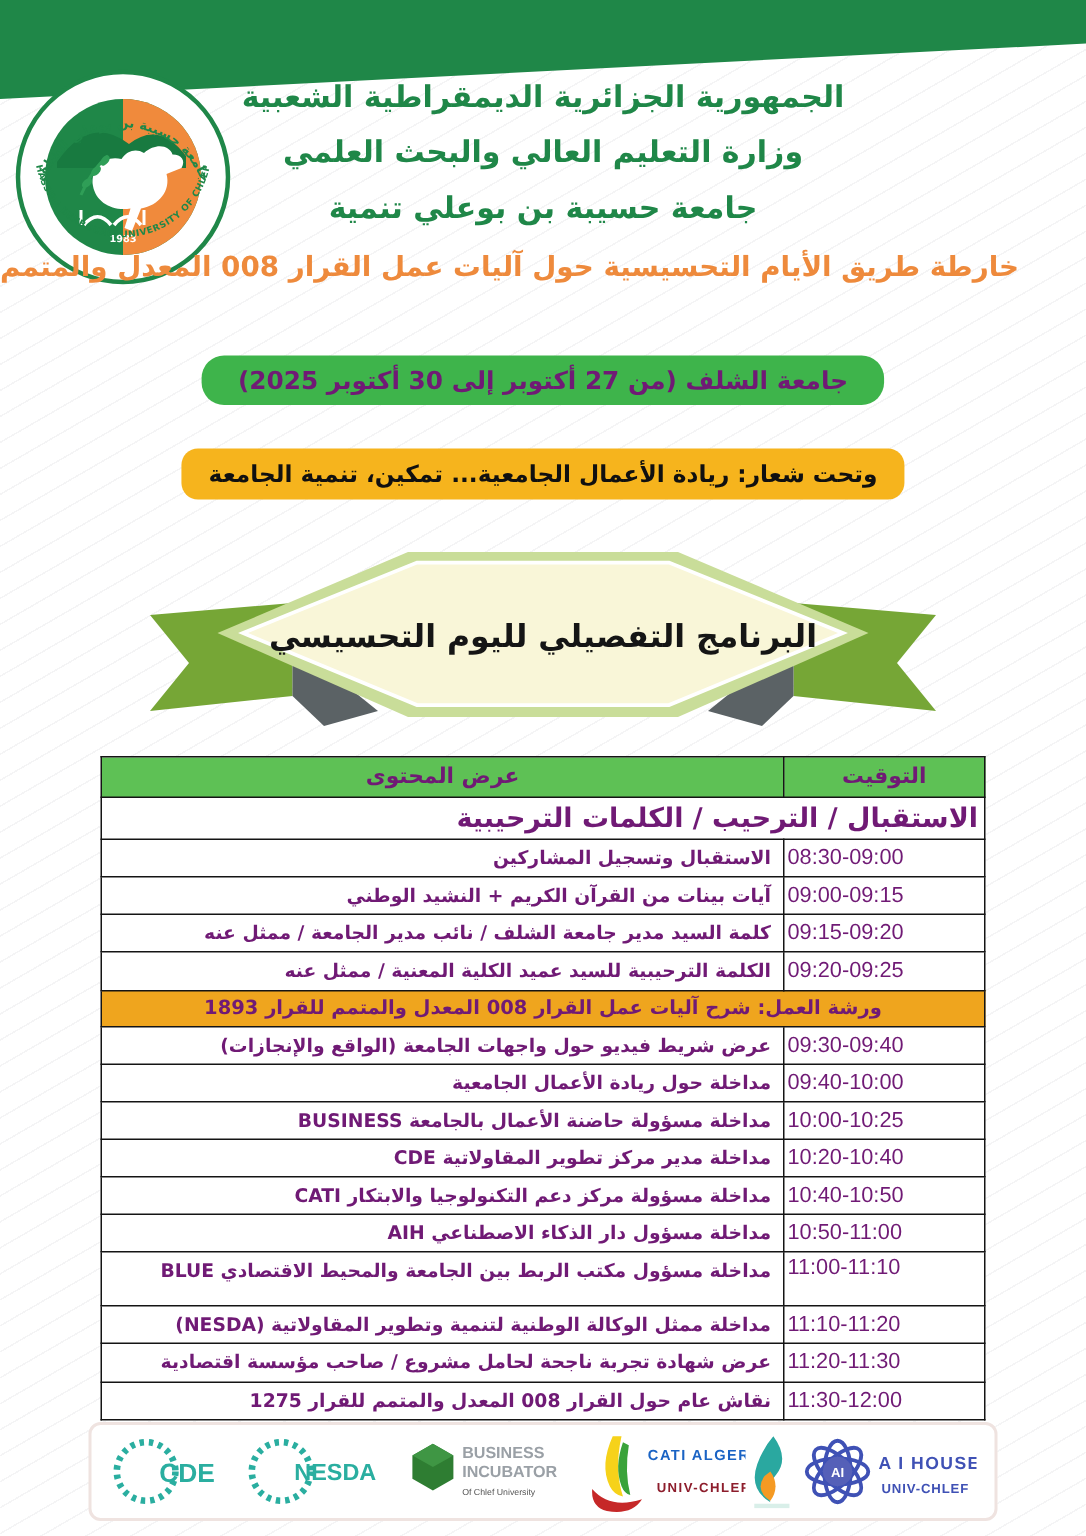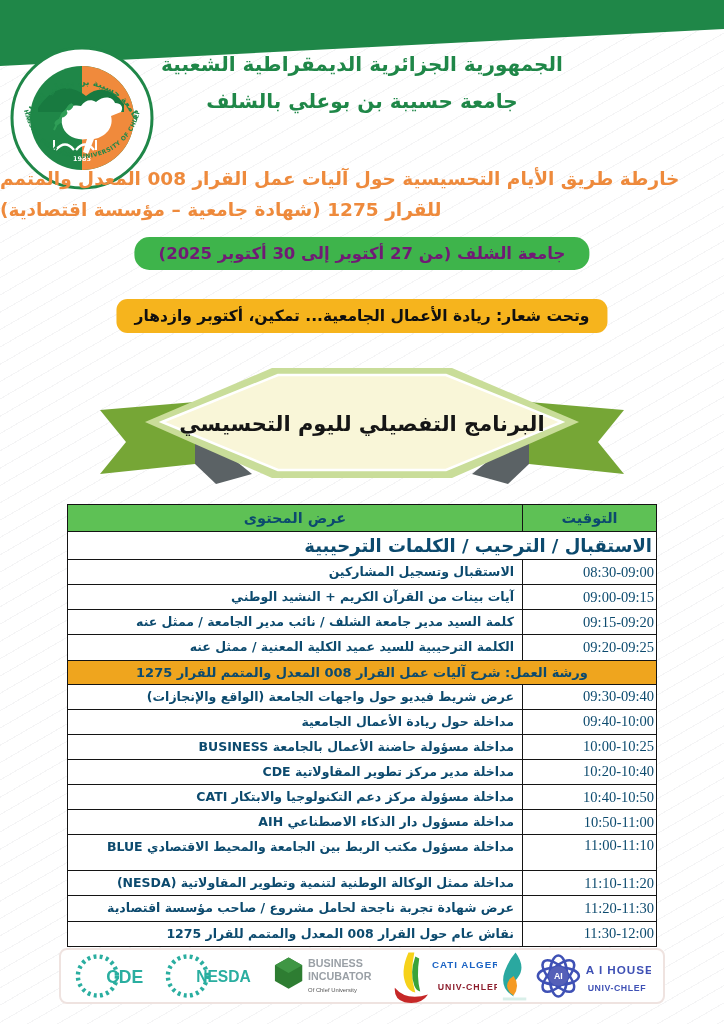--- a/index.html
+++ b/index.html
@@ -42,53 +42,54 @@
   }
   
   .ribbon{ position:absolute; top:360px; right:50%; transform:translateX(50%); width:524px; height:140px; }
   .ribbon text{ font-family:"DejaVu Sans", sans-serif; font-weight:bold; }
   
   table.program{
     position:absolute; top:504px; right:67px; width:590px;
     border-collapse:collapse; table-layout:fixed;
     background:#fff;
   }
-  table.program th, table.program td{ border:1.6px solid #141414; color:#0c4a6e; }
+  table.program th, table.program td{ border:1.6px solid #141414; color:#701a75; }
   table.program th{
     background:#5ec155; font-size:14.5px; font-weight:bold; padding:5px 4px; text-align:center;
   }
   th.time-h{ width:134px; }
   td.time{
-    direction:ltr; text-align:right; font-family:Liberation Serif, serif;
+    direction:ltr; text-align:left; font-family:Liberation Sans, sans-serif;
     font-size:14.5px; padding:2px 2px; white-space:nowrap;
   }
   td.content{ font-size:12.5px; font-weight:bold; padding:3px 8px 3px 4px; text-align:right; line-height:1.45; }
   td.section{ font-size:18px; font-weight:bold; text-align:right; padding:3px 4px; background:#fff; }
   td.workshop{ font-size:13px; font-weight:bold; text-align:center; padding:4px 4px; background:#efa51e; }
   tr.tall td{ height:36px; vertical-align:top; }
   
   .footer{
     position:absolute; top:948px; right:50%; transform:translateX(50%);
-    width:606px; height:56px; background:#fff;
+    width:606px; height:66px; background:#fff;
     border:2px solid #efe3e0; border-radius:8px;
     display:flex; direction:ltr; align-items:center; justify-content:space-between;
     padding:4px 12px;
   }
   .footer svg{ display:block; }
 </style>
 </head>
 <body>
 
 <div class="page">
 
   <div class="band"></div>
 
   <div class="gov-lines">
     <div class="l">الجمهورية الجزائرية الديمقراطية الشعبية</div>
-    <div class="l">جامعة حسيبة بن بوعلي بالشلف</div>
+    <div class="l">وزارة التعليم العالي والبحث العلمي</div>
+    <div class="l">جامعة حسيبة بن بوعلي تنمية</div>
   </div>
 
   <svg class="uni-logo" viewBox="0 0 148 148">
     <circle cx="74" cy="74" r="70" fill="#ffffff" stroke="#1f8748" stroke-width="3"></circle>
     <circle cx="74" cy="74" r="52" fill="#1f8748"></circle>
     <path d="M74 22 a52 52 0 0 1 0 104 z" fill="#f08a3c"></path>
     <path d="M30 64 Q52 32 78 52 Q98 36 116 60 L116 68 L30 68 Z" fill="#187a40"></path>
     <path d="M88 58 c8 -7 17 -5 19 1 c6 0 9 4 6 9 l-10 4 c3 11 -5 21 -17 23 l-6 15 l-5 -2 l4 -13 c-12 2 -23 -4 -25 -15 c-2 -12 8 -21 19 -18 c4 -6 10 -7 15 -4 z" fill="#ffffff"></path>
     <g>
       <path d="M46 86 q8 -18 18 -26" stroke="#2f9e57" stroke-width="2" fill="none"></path>
@@ -109,26 +110,25 @@
     <text font-size="9" fill="#1f8748" font-weight="bold">
       <textPath href="#arcTop" startOffset="50%" text-anchor="middle">جامعة حسيبة بن بوعلي الشلف</textPath>
     </text>
     <text font-size="6" fill="#1f8748" font-weight="bold" letter-spacing="0.4">
       <textPath href="#arcBottom" startOffset="50%" text-anchor="middle">HASSIBA BENBOUALI UNIVERSITY OF CHLEF</textPath>
     </text>
   </svg>
 
   <div class="main-title">
     <div>خارطة طريق الأيام التحسيسية حول آليات عمل القرار 008 المعدل والمتمم</div>
-    <div>للقرار 1275 (شهادة جامعية – مؤسسة اقتصادية)</div>
   </div>
 
   <div class="date-pill">جامعة الشلف (من 27 أكتوبر إلى 30 أكتوبر 2025)</div>
 
-  <div class="slogan-pill">وتحت شعار: ريادة الأعمال الجامعية... تمكين، أكتوبر وازدهار</div>
+  <div class="slogan-pill">وتحت شعار: ريادة الأعمال الجامعية... تمكين، تنمية الجامعة</div>
 
   <svg class="ribbon" viewBox="0 0 524 140">
     <polygon points="0,50 95,42 95,104 0,114 26,82" fill="#76a636"></polygon>
     <polygon points="524,50 429,42 429,104 524,114 498,82" fill="#76a636"></polygon>
     <polygon points="95,104 95,68 152,114 116,124" fill="#5b6265"></polygon>
     <polygon points="429,104 429,68 372,114 408,124" fill="#5b6265"></polygon>
     <polygon points="45,62 172,8 352,8 479,62 352,118 172,118" fill="#c9dd99"></polygon>
     <polygon points="62,62 178,15 346,15 462,62 346,110 178,110" fill="#f9f6d8" stroke="#ffffff" stroke-width="2.5"></polygon>
     <text x="262" y="71" text-anchor="middle" font-size="21" fill="#151515">البرنامج التفصيلي لليوم التحسيسي</text>
   </svg>
@@ -154,21 +154,21 @@
         </tr>
         <tr>
           <td class="time">09:15-09:20</td>
           <td class="content">كلمة السيد مدير جامعة الشلف / نائب مدير الجامعة / ممثل عنه</td>
         </tr>
         <tr>
           <td class="time">09:20-09:25</td>
           <td class="content">الكلمة الترحيبية للسيد عميد الكلية المعنية / ممثل عنه</td>
         </tr>
         <tr>
-          <td colspan="2" class="workshop">ورشة العمل: شرح آليات عمل القرار 008 المعدل والمتمم للقرار 1275</td>
+          <td colspan="2" class="workshop">ورشة العمل: شرح آليات عمل القرار 008 المعدل والمتمم للقرار 1893</td>
         </tr>
         <tr>
           <td class="time">09:30-09:40</td>
           <td class="content">عرض شريط فيديو حول واجهات الجامعة (الواقع والإنجازات)</td>
         </tr>
         <tr>
           <td class="time">09:40-10:00</td>
           <td class="content">مداخلة حول ريادة الأعمال الجامعية</td>
         </tr>
         <tr>

